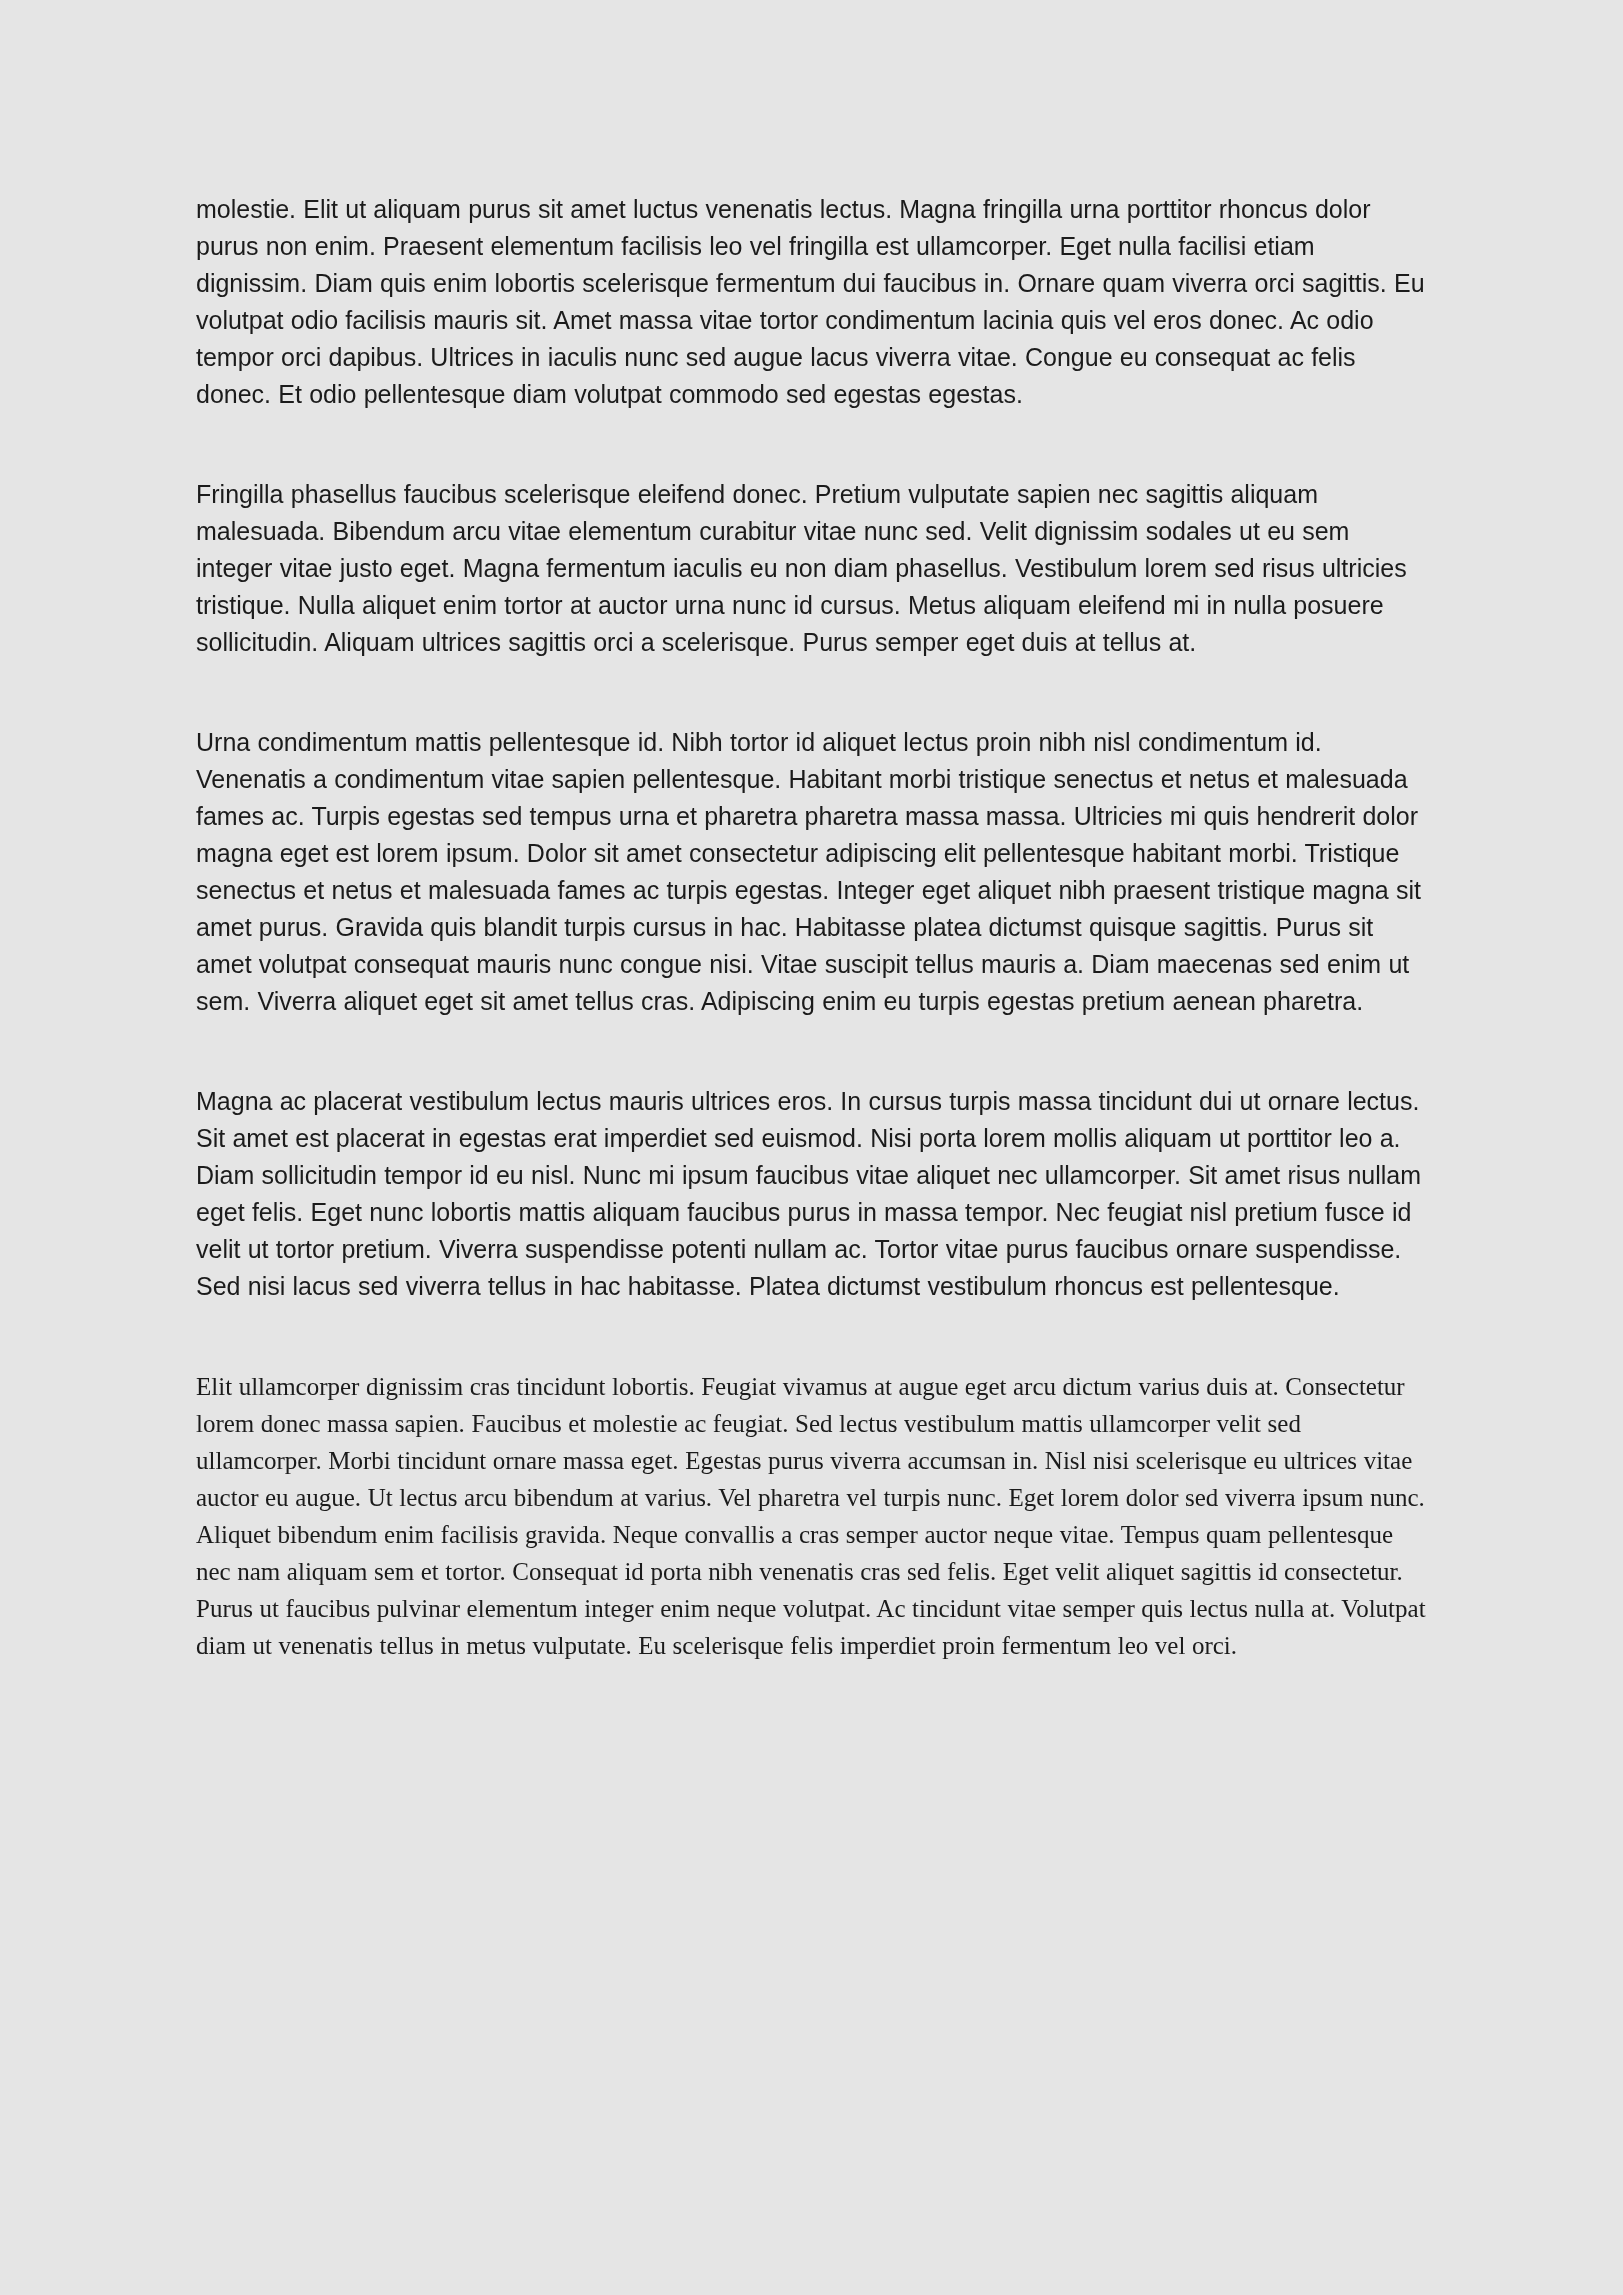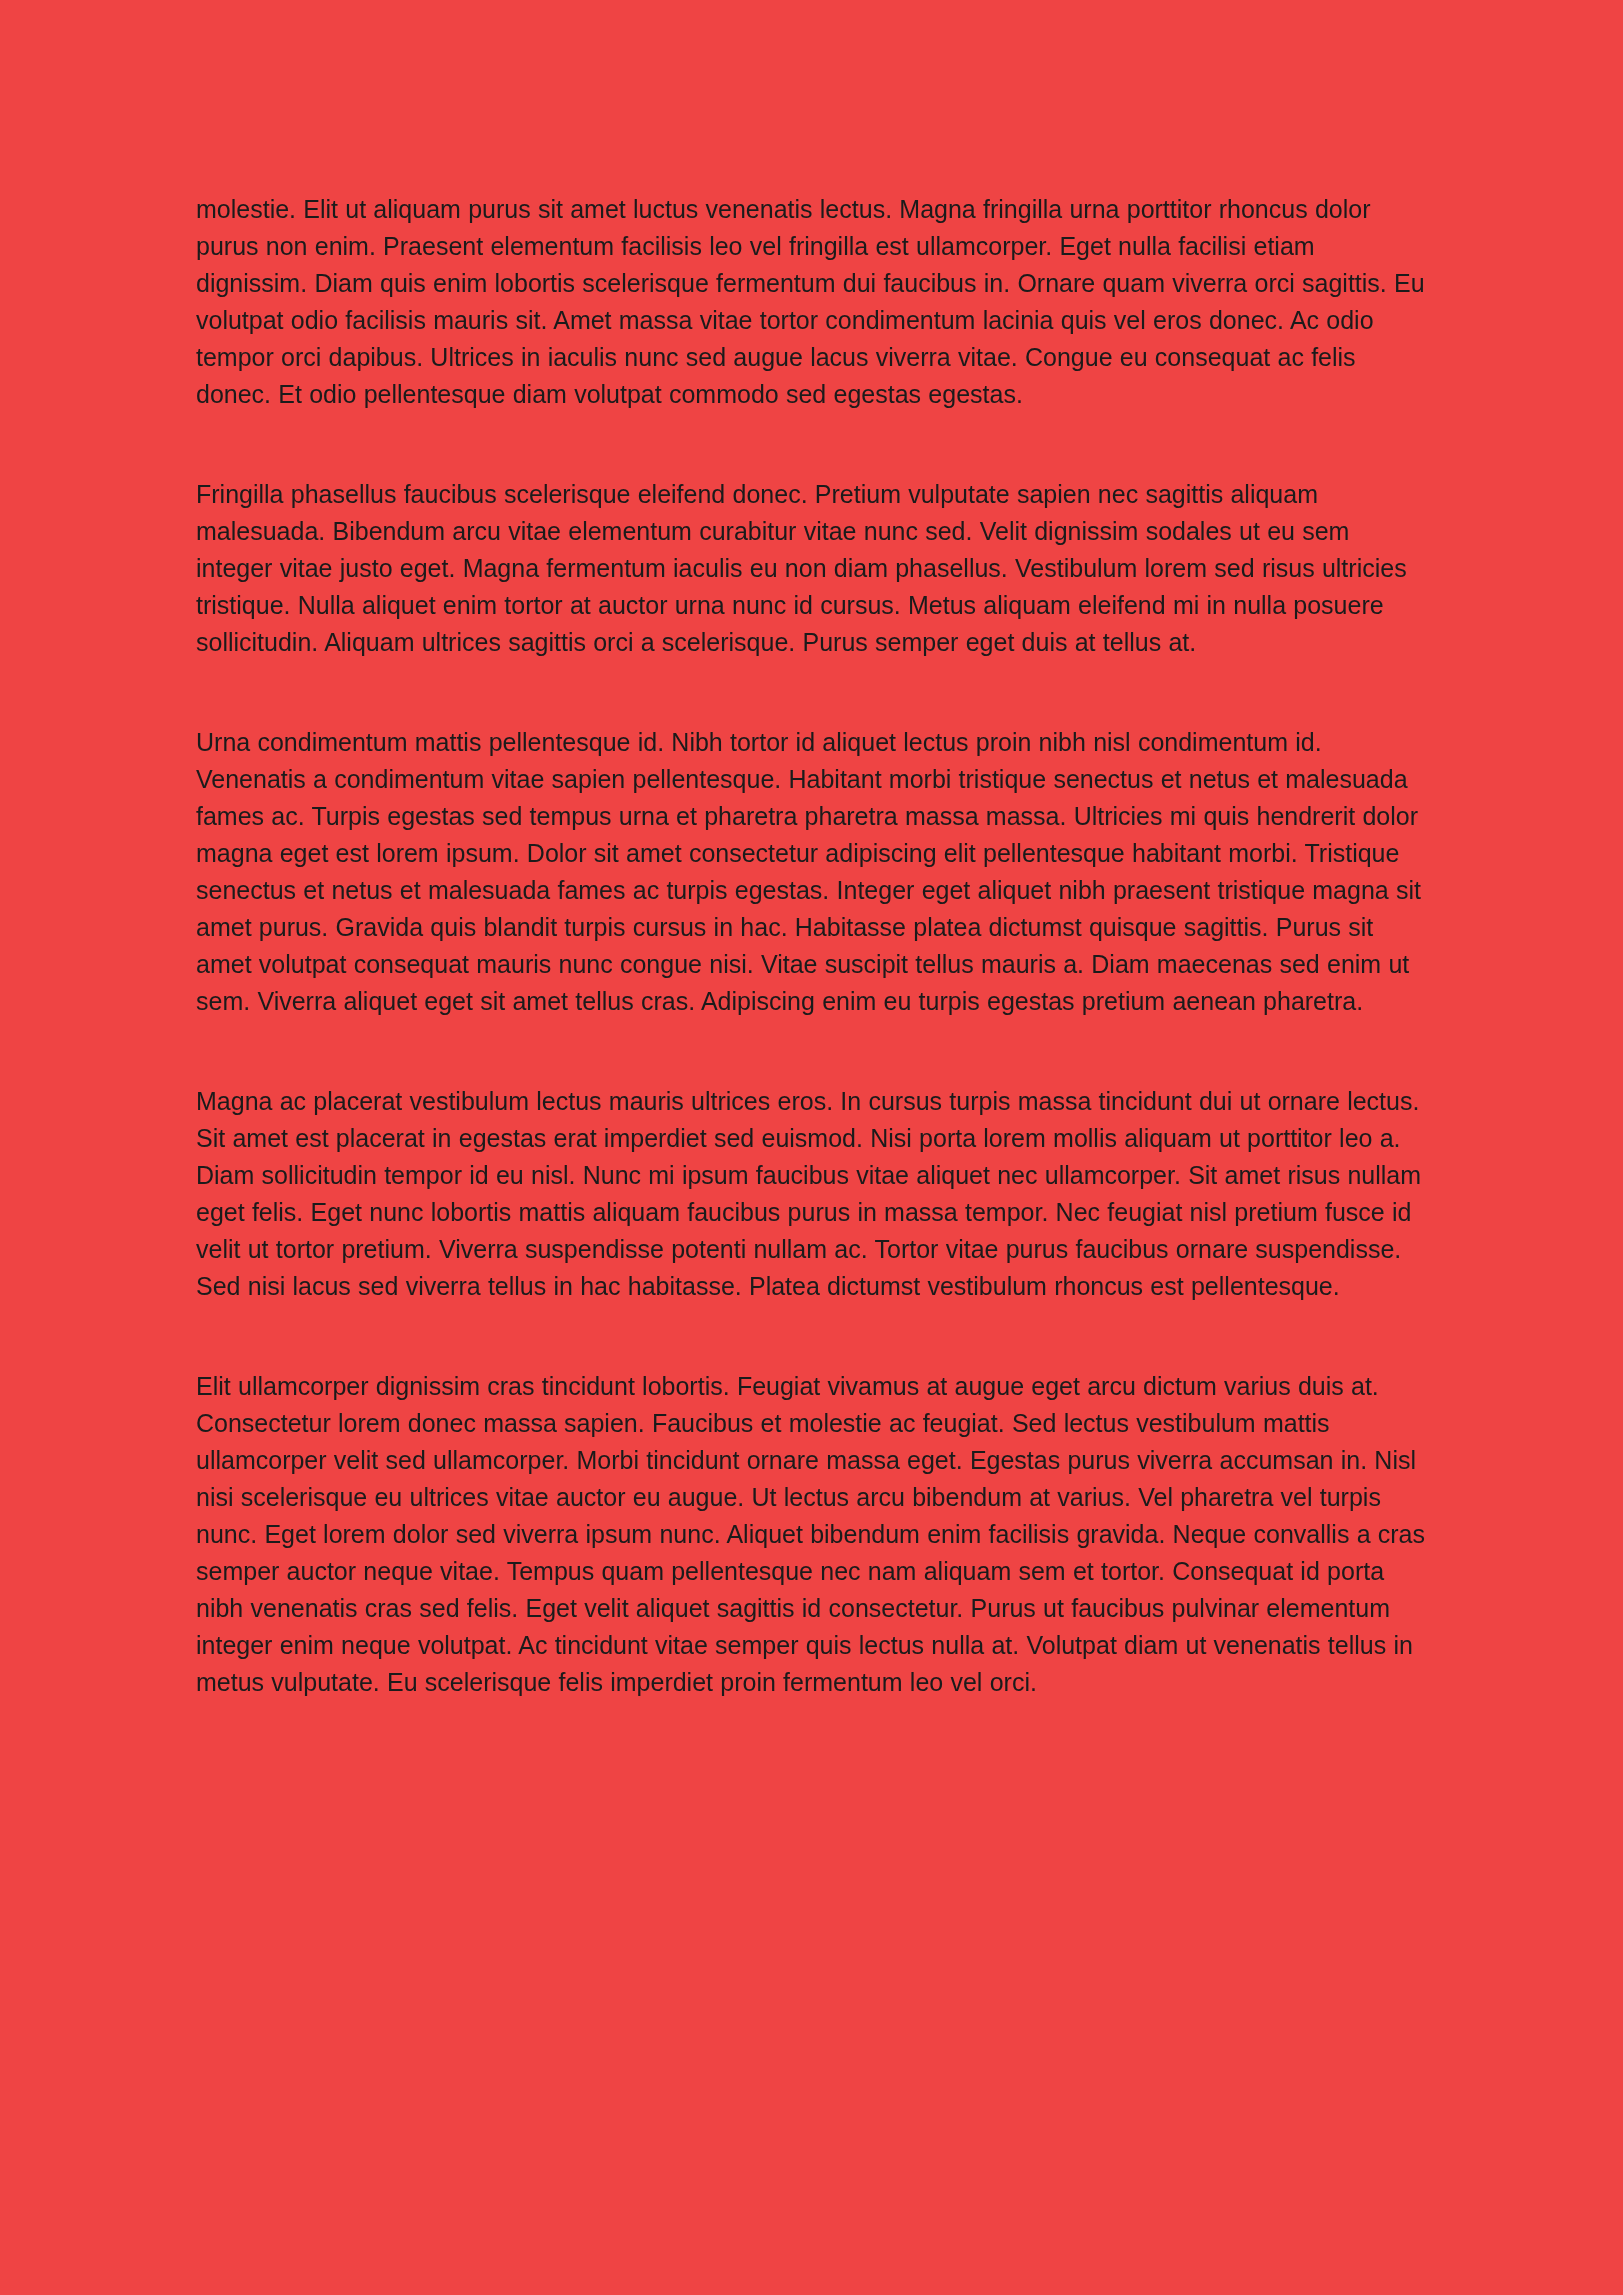--- a/index.html
+++ b/index.html
@@ -9,35 +9,36 @@
     background: #ffffff;
   }
   body {
     width: 1623px;
     height: 2295px;
     font-family: "Liberation Sans", sans-serif;
   }
   .page {
     width: 1623px;
     height: 2295px;
-    background: #ef4444;
+    background: #e5e5e5;
     padding: 191px 196px 110px 196px;
     overflow: hidden;
   }
   .paragraph {
     font-size: 25px;
     line-height: 37px;
     color: #1b1b1b;
     text-align: left;
     margin: 0 0 63px 0;
     max-width: 1231px;
     word-spacing: 0.3px;
   }
   .paragraph:last-child {
     margin-bottom: 16px;
+    font-family: Liberation Serif, serif;
   }
 </style>
 </head>
 <body>
 
 <div class="page">
   <p class="paragraph">molestie. Elit ut aliquam purus sit amet luctus venenatis lectus. Magna fringilla urna porttitor rhoncus dolor purus non enim. Praesent elementum facilisis leo vel fringilla est ullamcorper. Eget nulla facilisi etiam dignissim. Diam quis enim lobortis scelerisque fermentum dui faucibus in. Ornare quam viverra orci sagittis. Eu volutpat odio facilisis mauris sit. Amet massa vitae tortor condimentum lacinia quis vel eros donec. Ac odio tempor orci dapibus. Ultrices in iaculis nunc sed augue lacus viverra vitae. Congue eu consequat ac felis donec. Et odio pellentesque diam volutpat commodo sed egestas egestas.</p>
   <p class="paragraph">Fringilla phasellus faucibus scelerisque eleifend donec. Pretium vulputate sapien nec sagittis aliquam malesuada. Bibendum arcu vitae elementum curabitur vitae nunc sed. Velit dignissim sodales ut eu sem integer vitae justo eget. Magna fermentum iaculis eu non diam phasellus. Vestibulum lorem sed risus ultricies tristique. Nulla aliquet enim tortor at auctor urna nunc id cursus. Metus aliquam eleifend mi in nulla posuere sollicitudin. Aliquam ultrices sagittis orci a scelerisque. Purus semper eget duis at tellus at.</p>
   <p class="paragraph">Urna condimentum mattis pellentesque id. Nibh tortor id aliquet lectus proin nibh nisl condimentum id. Venenatis a condimentum vitae sapien pellentesque. Habitant morbi tristique senectus et netus et malesuada fames ac. Turpis egestas sed tempus urna et pharetra pharetra massa massa. Ultricies mi quis hendrerit dolor magna eget est lorem ipsum. Dolor sit amet consectetur adipiscing elit pellentesque habitant morbi. Tristique senectus et netus et malesuada fames ac turpis egestas. Integer eget aliquet nibh praesent tristique magna sit amet purus. Gravida quis blandit turpis cursus in hac. Habitasse platea dictumst quisque sagittis. Purus sit amet volutpat consequat mauris nunc congue nisi. Vitae suscipit tellus mauris a. Diam maecenas sed enim ut sem. Viverra aliquet eget sit amet tellus cras. Adipiscing enim eu turpis egestas pretium aenean pharetra.</p>
   <p class="paragraph">Magna ac placerat vestibulum lectus mauris ultrices eros. In cursus turpis massa tincidunt dui ut ornare lectus. Sit amet est placerat in egestas erat imperdiet sed euismod. Nisi porta lorem mollis aliquam ut porttitor leo a. Diam sollicitudin tempor id eu nisl. Nunc mi ipsum faucibus vitae aliquet nec ullamcorper. Sit amet risus nullam eget felis. Eget nunc lobortis mattis aliquam faucibus purus in massa tempor. Nec feugiat nisl pretium fusce id velit ut tortor pretium. Viverra suspendisse potenti nullam ac. Tortor vitae purus faucibus ornare suspendisse. Sed nisi lacus sed viverra tellus in hac habitasse. Platea dictumst vestibulum rhoncus est pellentesque.</p>

